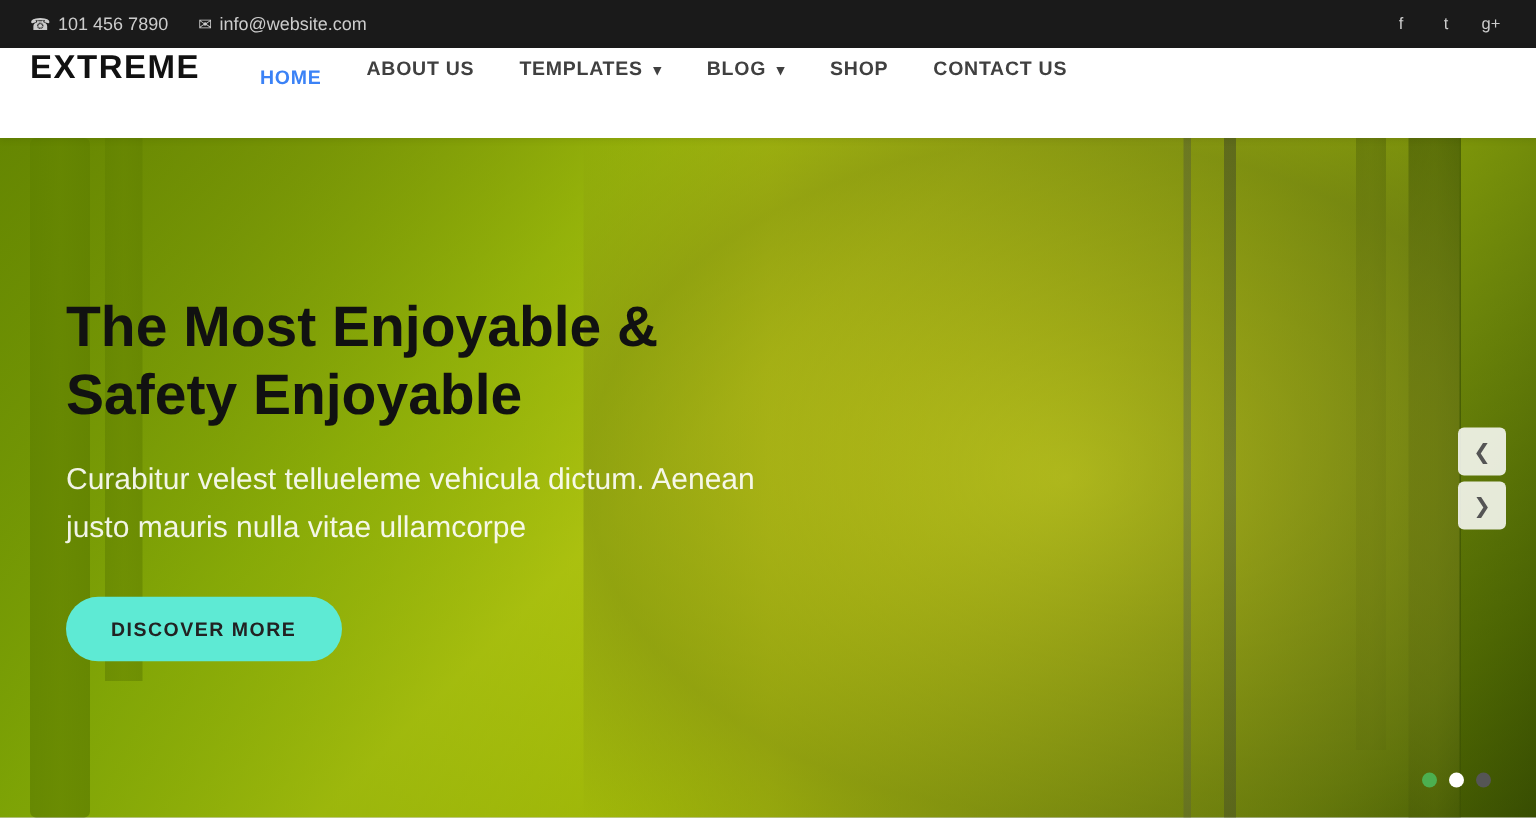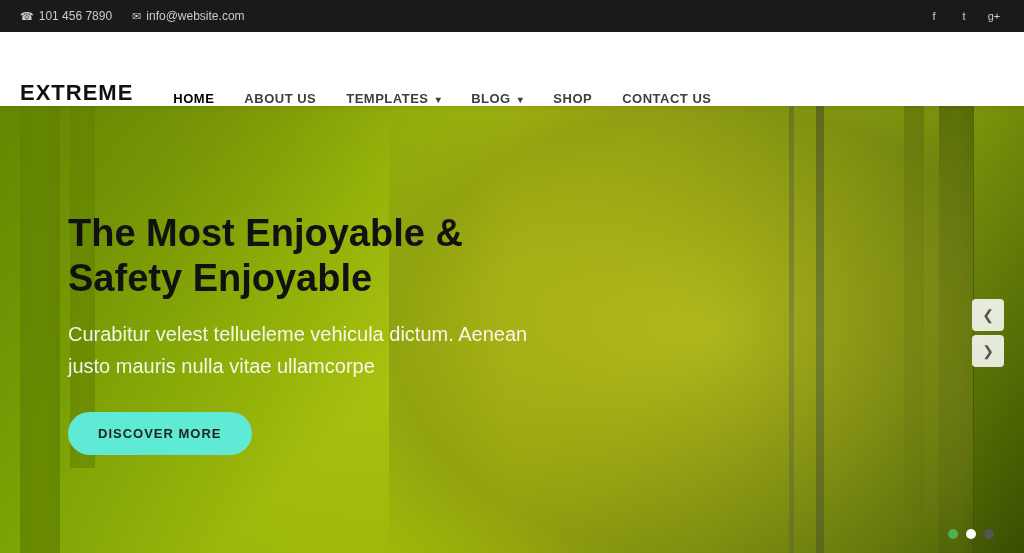--- a/index.html
+++ b/index.html
@@ -22,23 +22,23 @@
       width: 20px; height: 20px;
       display: inline-flex; align-items: center; justify-content: center;
       font-size: 11px; color: #ccc;
       cursor: pointer;
     }
 
     
     .navbar {
       background: #fff;
       display: flex;
-      align-items: flex-end;
+      align-items: flex-start;
       padding: 0 20px;
-      height: 74px;
+      height: 60px;
       box-shadow: 0 1px 5px rgba(0,0,0,0.1);
       position: relative;
       z-index: 10;
     }
     .logo {
       font-size: 22px;
       font-weight: 900;
       color: #111;
       letter-spacing: 1px;
       margin-right: 40px;
@@ -52,21 +52,21 @@
     }
     .nav-link {
       font-size: 13px;
       font-weight: 600;
       color: #404040;
       text-transform: uppercase;
       cursor: pointer;
       letter-spacing: 0.5px;
       white-space: nowrap;
     }
-    .nav-link.active { color: #000000; }
+    .nav-link.active { color: #3b82f6; margin-top: 12px; }
     .nav-link .chevron { font-size: 10px; margin-left: 3px; }
 
     .get-quote-btn {
       background: #f5a623;
       color: #fff;
       font-size: 13px;
       font-weight: 700;
       padding: 12px 22px;
       border-radius: 30px;
       cursor: pointer;
@@ -98,21 +98,21 @@
       position: absolute;
       inset: 0;
       background:
         
         radial-gradient(ellipse at 60% 30%, #8a9a20 0%, #4a5a10 40%, #2a3a05 100%);
       z-index: 1;
     }
 
     .hero-content {
       position: absolute;
-      left: 68px;
+      left: 44px;
       top: 50%;
       transform: translateY(-50%);
       z-index: 3;
       max-width: 480px;
     }
     .hero-title {
       font-size: 38px;
       font-weight: 700;
       color: #fff;
       line-height: 1.2;

